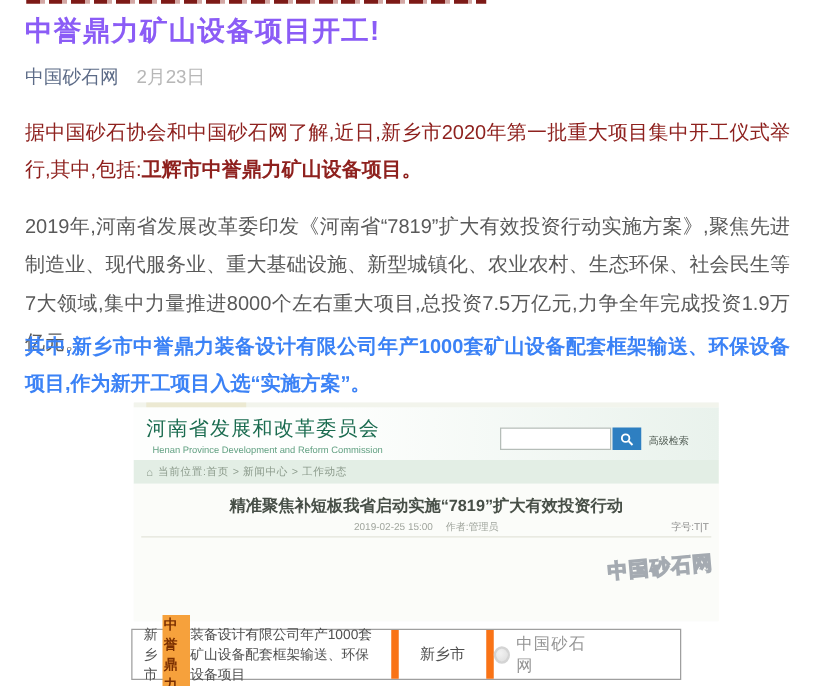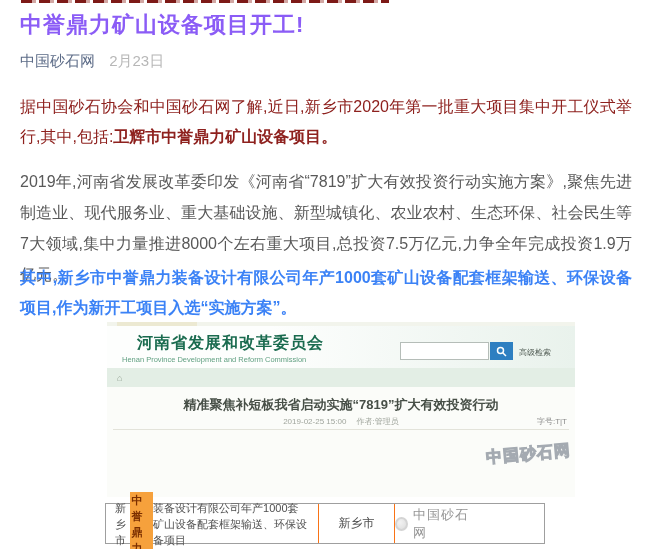--- a/index.html
+++ b/index.html
@@ -34,22 +34,22 @@
     position:absolute; left:107px; top:322px; width:468px; height:175px;
     background:#fbfcf9; cursor:pointer;
   }
   .shot-topstrip { position:absolute; left:0; top:0; width:100%; height:4px; background:#f2f4ec; }
   .shot-topstrip .seg { position:absolute; left:10px; top:0; width:80px; height:4px; background:#ece9d2; }
   .shot-header {
     position:absolute; left:0; top:4px; width:100%; height:42px;
     background:linear-gradient(90deg,#fdfefd 35%,#e9f2ec 100%);
   }
   .site-name {
-    position:absolute; left:30px; top:7px;
-    font-size:16px; font-weight:bold; color:#1a6b4f; letter-spacing:1px;
+    position:absolute; left:10px; top:7px;
+    font-size:16px; font-weight:normal; color:#1a6b4f; letter-spacing:1px;
   }
   .site-name-en { position:absolute; left:15px; top:29px; font-size:7.5px; color:#63a183; }
   .search-input {
     position:absolute; left:293px; top:16px; width:89px; height:18px;
     background:#fff; border:1px solid #b5bdb8; outline:none; font-size:9px; padding:0 3px;
   }
   .search-btn {
     position:absolute; left:383px; top:16px; width:23px; height:18px;
     background:#2e7fc1; border:none; display:flex; align-items:center; justify-content:center; cursor:pointer;
   }
@@ -85,21 +85,21 @@
     -webkit-text-stroke:1px #a4aab1;
     transform:rotate(-5deg);
   }
 
   
   .ptable {
     position:absolute; left:105px; top:503px; width:440px; height:41px;
     display:flex; border:1px solid #9f9f9f; background:#fff;
   }
   .ptable .cell {
-    border-right:1px solid #f97316; height:100%;
+    border-right:6px solid #f97316; height:100%;
     display:flex; align-items:center; justify-content:center;
     color:#4f4f4f;
   }
   .ptable .cell:last-child { border-right:none; }
   .cell-no   { width:68px; font-size:12px; }
   .cell-proj { width:213px; font-size:11px; line-height:16px; padding:3px 9px;
                display:block; text-align:left; }
   .cell-city { width:76px; font-size:12px; }
   .cell-mark { width:81px; }
   .hl { background:#f6a13c; color:#7b2f00; font-weight:bold; padding:0 1px; }
@@ -147,20 +147,21 @@
           <circle cx="4.5" cy="4.5" r="3" fill="none" stroke="#ffffff" stroke-width="1.5"></circle>
           <line x1="7" y1="7" x2="10" y2="10" stroke="#ffffff" stroke-width="1.5"></line>
         </svg>
       </span>
     </button>
     <span class="adv-search">高级检索</span>
   </div>
 
   <div class="crumb-bar">
     <span class="crumb-home">⌂</span>
+    <span class="crumb-text">当前位置:首页 &gt; 新闻中心 &gt; 工作动态</span>
   </div>
 
   <div class="shot-article">
     <div class="shot-article-title">精准聚焦补短板我省启动实施“7819”扩大有效投资行动</div>
     <div class="shot-article-meta">
       <span>2019-02-25 15:00</span>
       <span class="author">作者:管理员</span>
     </div>
     <div class="font-size-widget">字号:T|T</div>
     <div class="shot-divider"></div>

